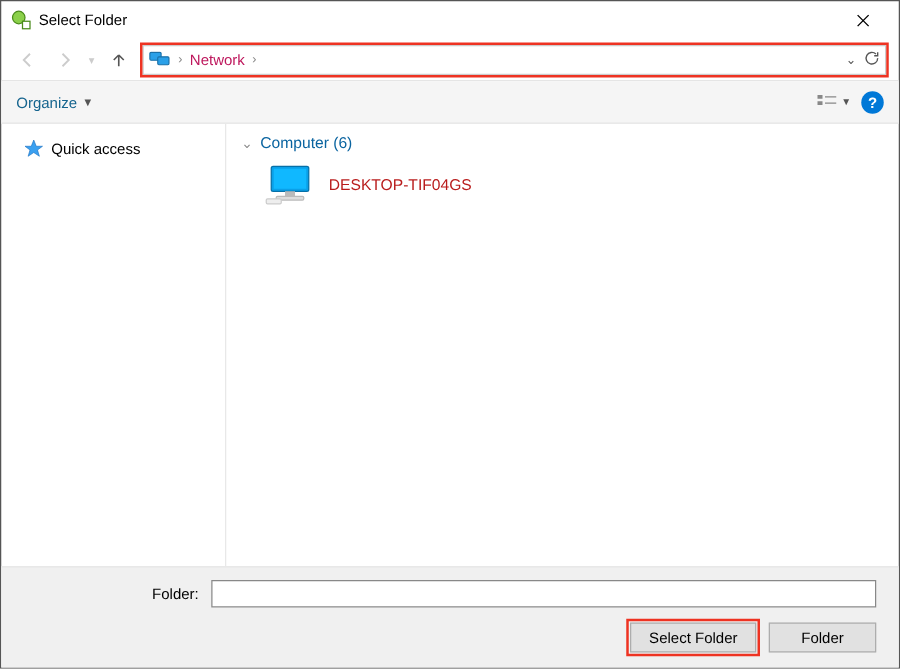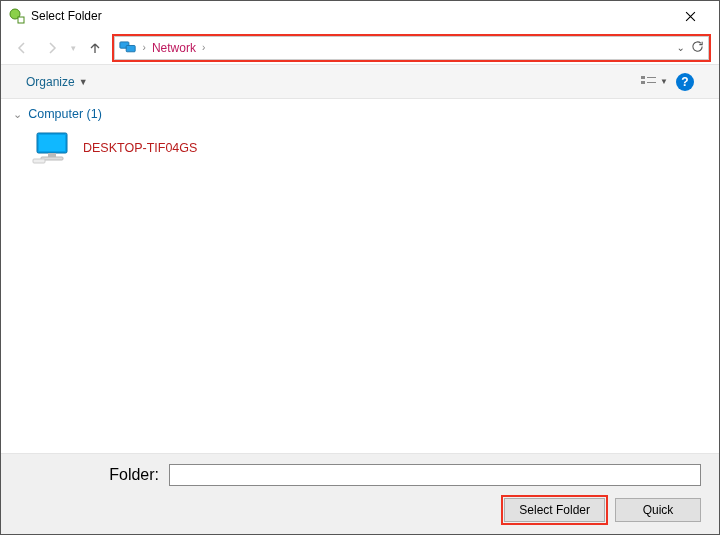--- a/index.html
+++ b/index.html
@@ -22,21 +22,21 @@
 .addrbox .crumb { color: #be185d; cursor: pointer; }
 .addrbox .sep { color: #888; font-size: 10px; }
 .addr-ctrls { margin-left: auto; display: flex; align-items: center; gap: 6px; }
 .addr-dd { color: #555; font-size: 10px; }
 .addr-refresh { color: #555; cursor: pointer; }
 .searchbox { width: 180px; height: 24px; border: 1px solid #ccc; display: flex; align-items: center; padding: 0 6px; font-size: 12px; color: #888; }
 .searchbox input { border: none; outline: none; flex: 1; font-size: 12px; color: #000; background: transparent; }
 .searchbox .mag { color: #888; }
 
 
-.cmdbar { height: 34px; background: #f5f5f5; display: flex; align-items: center; padding: 0 25px; font-size: 12px; border-bottom: 1px solid #e5e5e5; }
+.cmdbar { height: 34px; background: #f5f5f5; display: flex; align-items: center; padding: 0 12px; font-size: 12px; border-bottom: 1px solid #e5e5e5; }
 .cmdbar .organize { color: #15648e; cursor: pointer; display: flex; align-items: center; gap: 4px; }
 .cmdbar .spacer { flex: 1; }
 .cmdbar .view-btn { width: 28px; height: 22px; display: flex; align-items: center; justify-content: center; color: #555; cursor: pointer; margin-right: 8px; }
 .cmdbar .help-btn { width: 18px; height: 18px; border-radius: 50%; background: #0078d7; color: #fff; font-size: 12px; font-weight: bold; display: flex; align-items: center; justify-content: center; cursor: pointer; }
 
 
 .main { flex: 1; display: flex; overflow: hidden; }
 .sidebar { width: 180px; border-right: 1px solid #e8e8e8; padding: 10px 8px; font-size: 12px; }
 .side-item { display: flex; align-items: center; gap: 6px; color: #000; cursor: pointer; padding: 2px 0 2px 10px; }
 .star-icon { width: 16px; height: 16px; }
@@ -44,21 +44,21 @@
 .content { flex: 1; padding: 8px 12px; font-size: 12.5px; overflow: auto; }
 .group-hdr { color: #0a64a0; display: flex; align-items: center; gap: 6px; margin-bottom: 6px; cursor: pointer; font-size: 12.5px; }
 .group-hdr .chev { color: #888; font-size: 11px; }
 .item { display: flex; align-items: center; gap: 10px; padding: 4px 4px 4px 18px; cursor: pointer; }
 .pc-icon { width: 42px; height: 34px; }
 .item-label { color: #b91c1c; }
 
 
 .bottom { background: #f0f0f0; border-top: 1px solid #e5e5e5; padding: 10px 18px 12px; }
 .folder-row { display: flex; align-items: center; gap: 10px; margin-bottom: 12px; }
-.folder-row label { font-size: 16px; color: #000; width: 140px; text-align: right; }
+.folder-row label { font-size: 12px; color: #000; width: 140px; text-align: right; }
 .folder-row input { flex: 1; height: 22px; border: 1px solid #888; padding: 0 4px; font-size: 12px; background: #fff; }
 .btn-row { display: flex; justify-content: flex-end; gap: 10px; }
 .btn { height: 24px; min-width: 86px; padding: 0 14px; border: 1px solid #adadad; background: #e1e1e1; font-size: 12px; cursor: pointer; display: flex; align-items: center; justify-content: center; }
 .btn.primary-highlight { outline: 2px solid #e32; outline-offset: 1px; }
 </style>
 </head>
 <body>
 
 <div class="window">
 
@@ -129,24 +129,34 @@
           <rect x="7" y="7" width="9" height="1" fill="#888"></rect>
       </svg>
       <span style="font-size:8px;color:#555;margin-left:2px;">▼</span>
     </div>
     <div class="help-btn">
       <span>?</span>
     </div>
   </div>
 
   <div class="main">
+    <div class="sidebar">
+      <div class="side-item">
+        <span class="star-icon">
+          <svg viewBox="0 0 16 16">
+              <path d="M8 1 L10 6 L15 6 L11 9 L12.5 14 L8 11 L3.5 14 L5 9 L1 6 L6 6 Z" fill="#3aa0f0" stroke="#1a70c0" stroke-width="0.5"></path>
+            </svg>
+        </span>
+        <span>Quick access</span>
+      </div>
+    </div>
     <div class="content">
       <div class="group-hdr">
         <span class="chev">⌄</span>
-        <span>Computer (1)</span>
+        <span>Computer (6)</span>
       </div>
       <div class="item">
         <span class="pc-icon">
           <svg viewBox="0 0 42 34">
             <rect x="6" y="2" width="30" height="20" rx="1.5" fill="#0aa0e8" stroke="#0670a8"></rect>
             <rect x="8" y="4" width="26" height="16" fill="#10b8ff"></rect>
             <rect x="17" y="22" width="8" height="4" fill="#bbb"></rect>
             <rect x="10" y="26" width="22" height="3" rx="1" fill="#ddd" stroke="#bbb"></rect>
             <rect x="2" y="28" width="12" height="4" rx="1" fill="#eee" stroke="#ccc"></rect>
           </svg>
@@ -159,18 +169,18 @@
   <div class="bottom">
     <div class="folder-row">
       <label>Folder:</label>
       <input type="text" value="" style="">
     </div>
     <div class="btn-row">
       <div class="btn primary-highlight">
         <span>Select Folder</span>
       </div>
       <div class="btn">
-        <span>Quick</span>
+        <span>Folder</span>
       </div>
     </div>
   </div>
 
 </div>
 
 </body></html>

